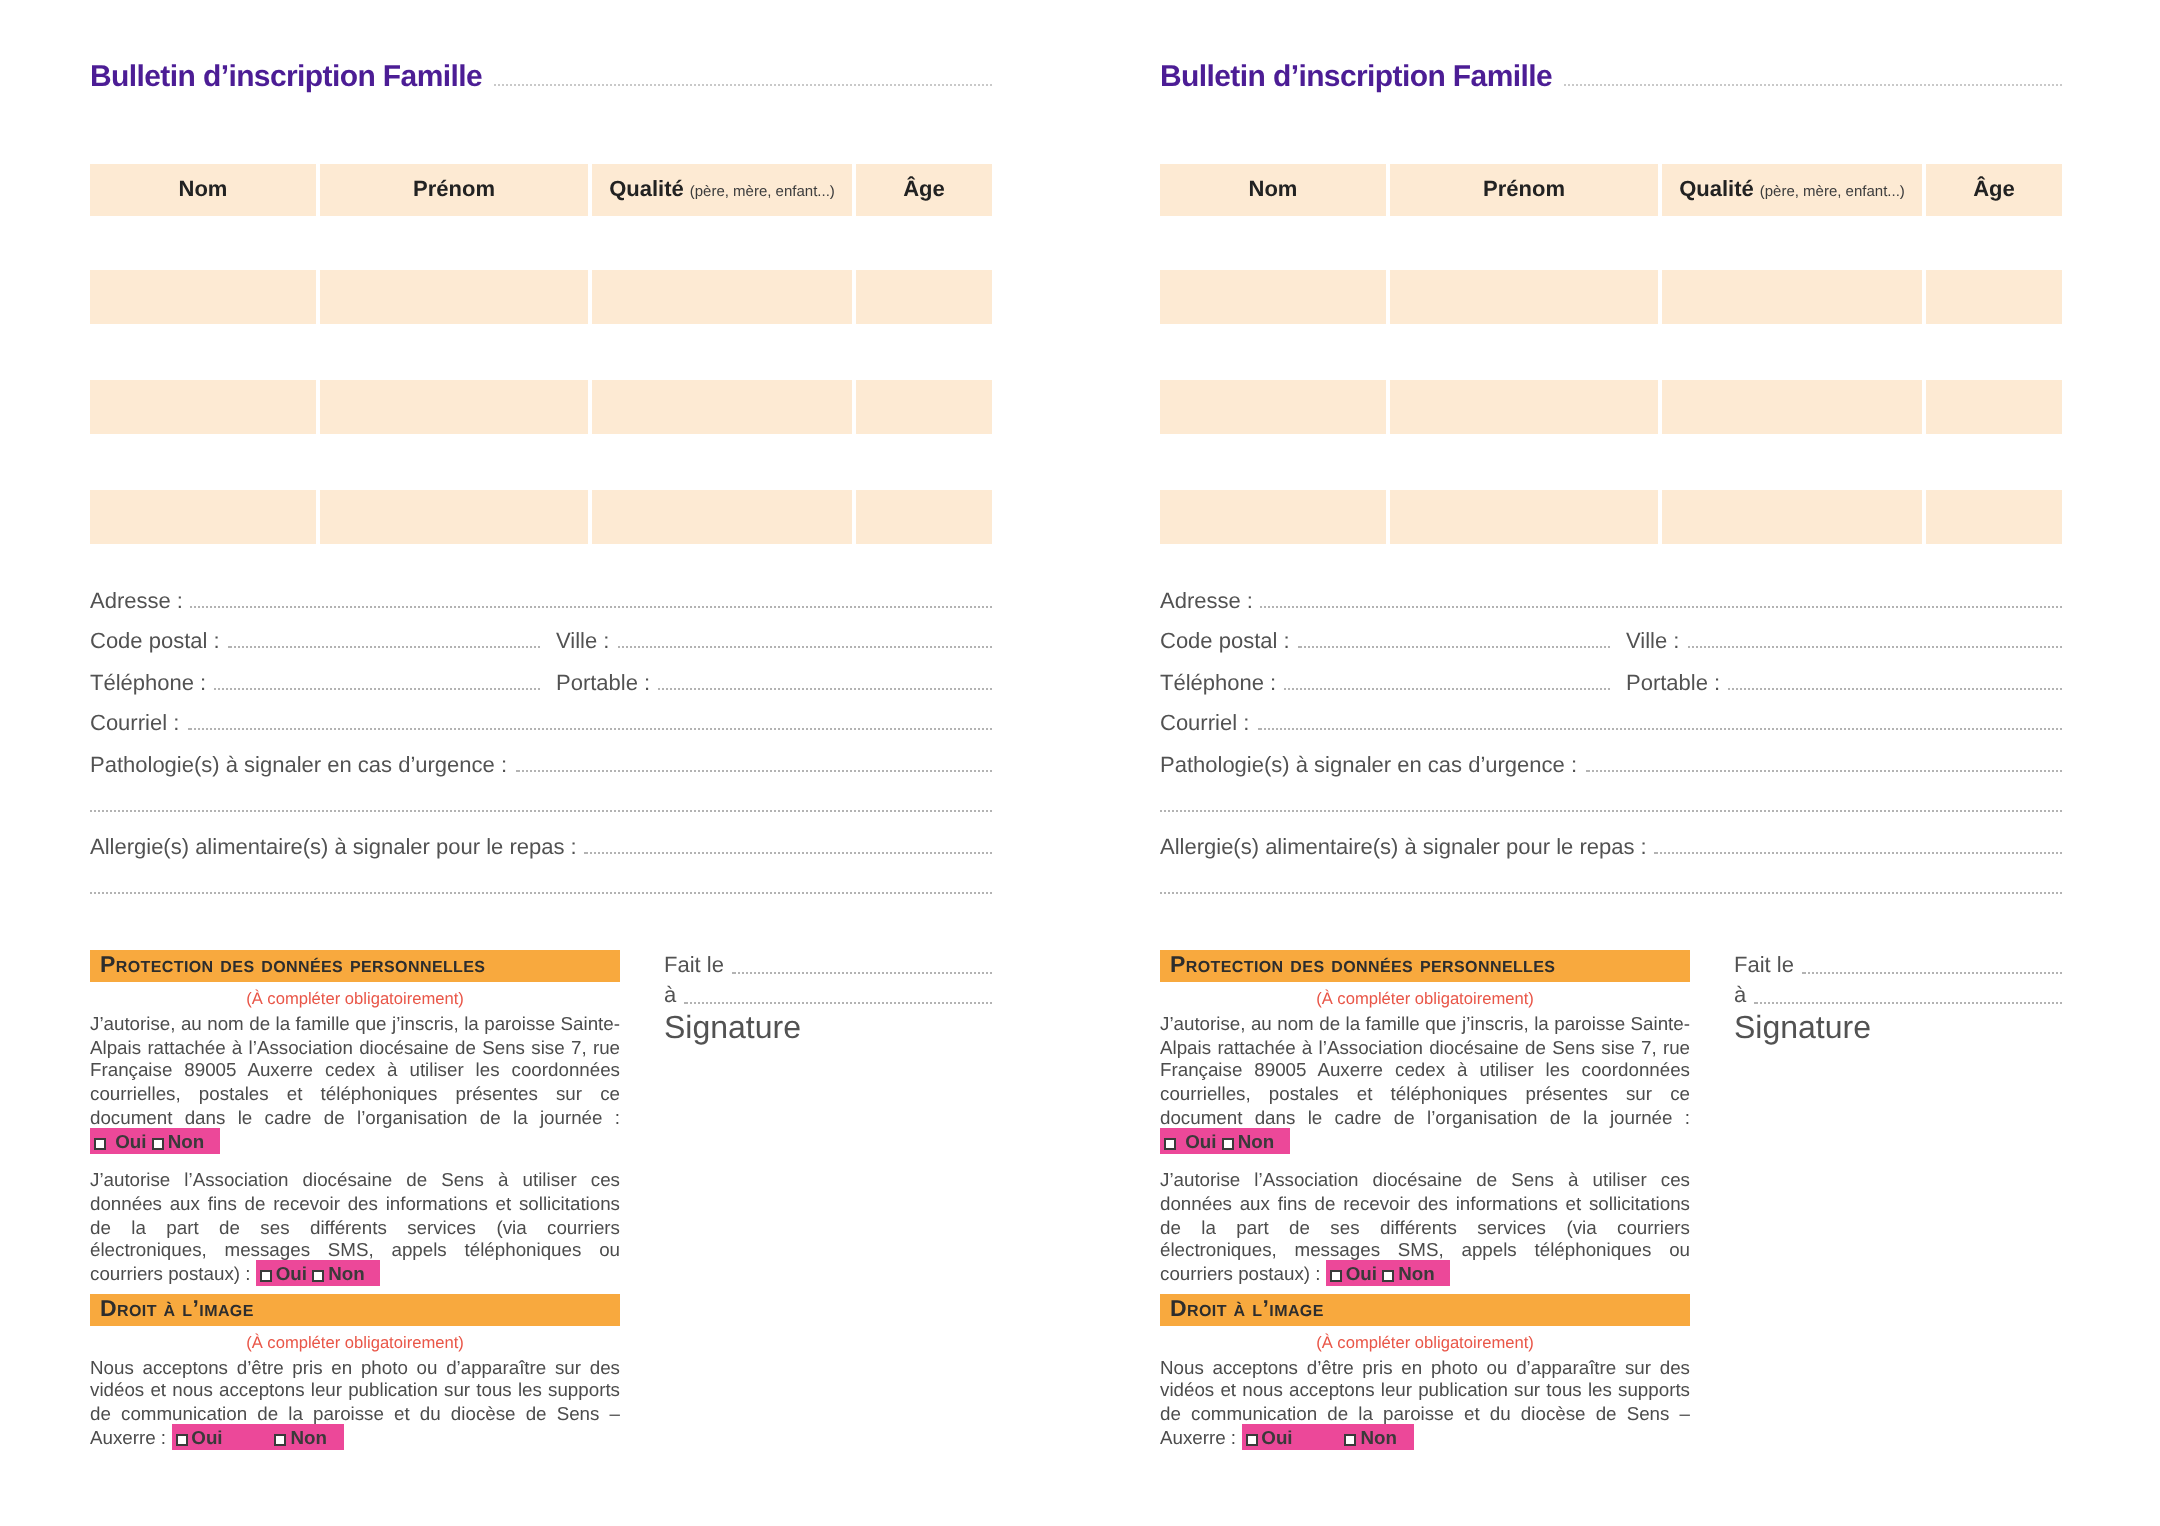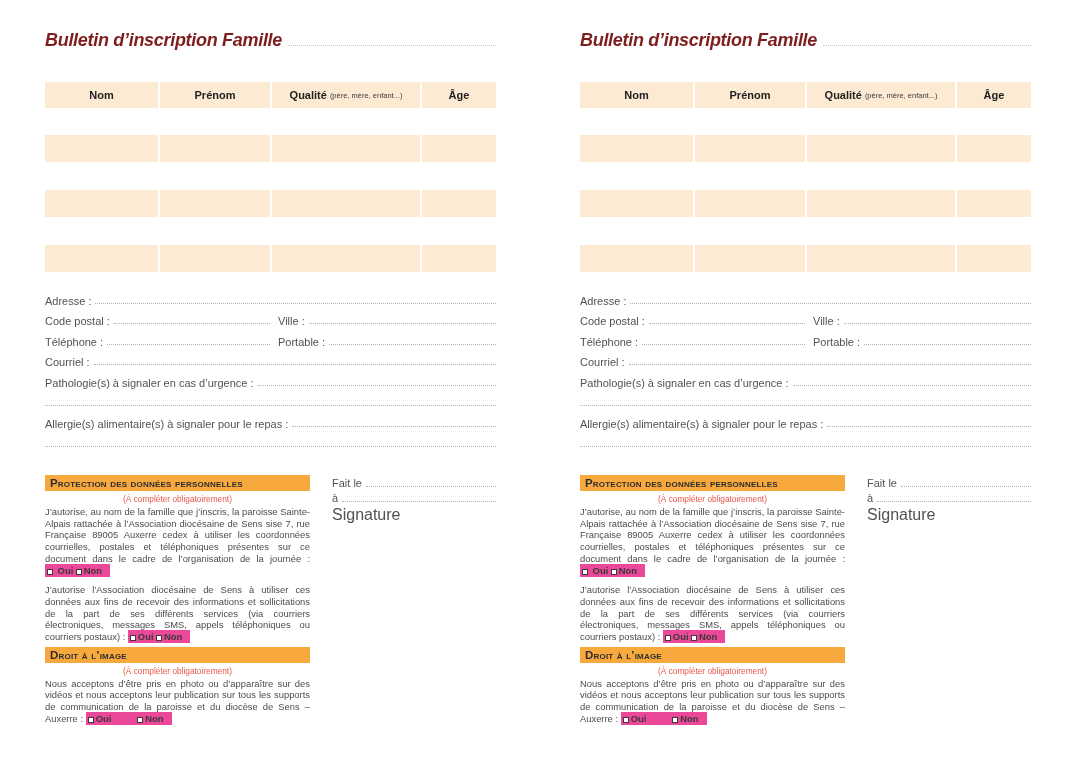--- a/index.html
+++ b/index.html
@@ -7,31 +7,31 @@
   body {
     width:1080px; height:763px; position:relative; overflow:hidden;
     font-family:"Liberation Sans", sans-serif; color:#4c4c4c;
   }
   .sheet { position:absolute; top:30px; width:451px; }
   #sheet-left  { left:45px; }
   #sheet-right { left:580px; }
 
   
   .title-row { display:flex; align-items:baseline; height:20px; }
-  .form-title { font-size:18px; font-weight:700; color:#7f1d1d; letter-spacing:-0.3px; white-space:nowrap;font-style:italic; }
+  .form-title { font-size:15px; font-weight:700; color:#4c1d95; letter-spacing:-0.3px; white-space:nowrap; }
   .title-dots { flex:1; border-bottom:1.5px dotted #c9c9c9; margin:0 0 3px 6px; }
 
   
   .grid { margin-top:32px; }
   .grid-row { display:flex; gap:2px; }
   .grid-row.header { height:26px; }
   .grid-row.empty  { height:27px; margin-top:27px; }
   .grid-row.empty + .grid-row.empty { margin-top:28px; }
   .cell { background:#fdead3; }
-  .c1 { width:113px; } .c2 { width:110px; } .c3 { width:148px; } .c4 { flex:1; }
+  .c1 { width:113px; } .c2 { width:134px; } .c3 { width:130px; } .c4 { flex:1; }
   .hcell { display:flex; align-items:center; justify-content:center; font-size:11px; font-weight:700; color:#222222; }
   .hnote { font-size:7.5px; font-weight:400; color:#3c3c3c; margin-left:3px; white-space:nowrap; }
 
   
   .fields { margin-top:14px; }
   .field-row { display:flex; align-items:flex-end; height:20.5px; font-size:11px; color:#525252;text-align:center; }
   .fl { white-space:nowrap; }
   .dots { flex:1; border-bottom:1.5px dotted #b3b3b3; margin:0 0 3px 4px; }
   .dots.nolabel { margin-left:0; }
   .seg { display:flex; align-items:flex-end; width:233px; }

